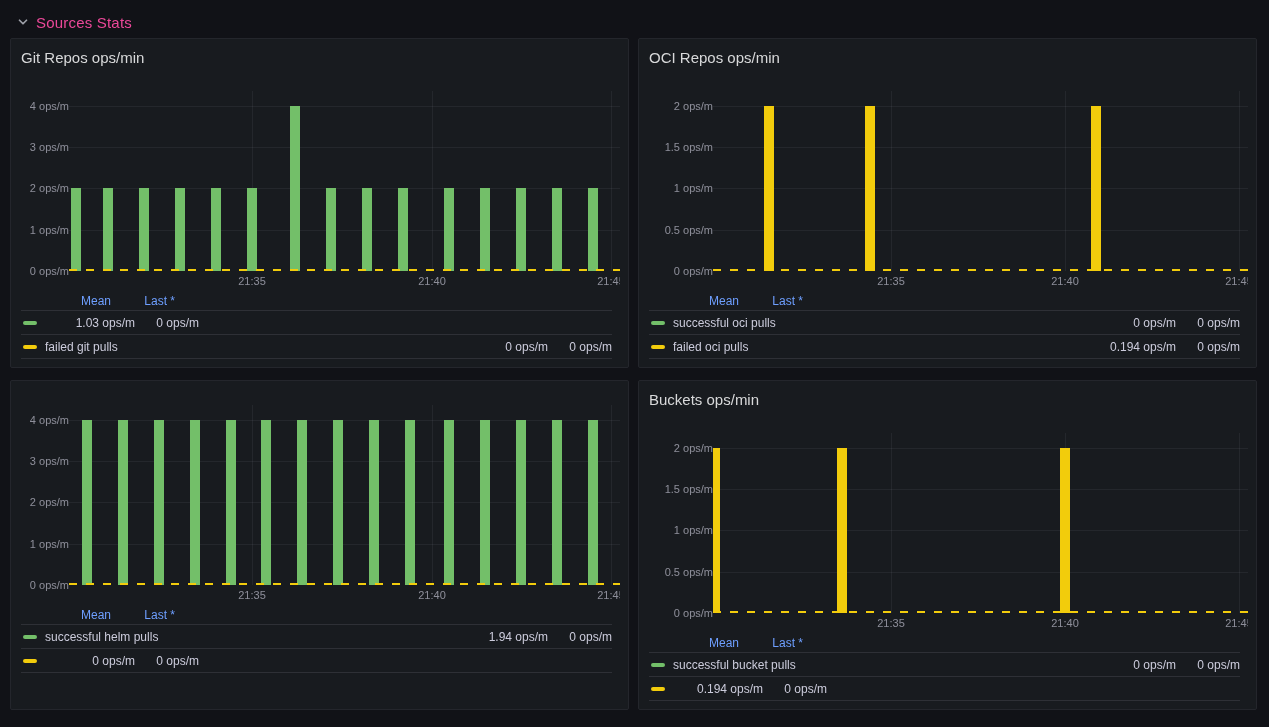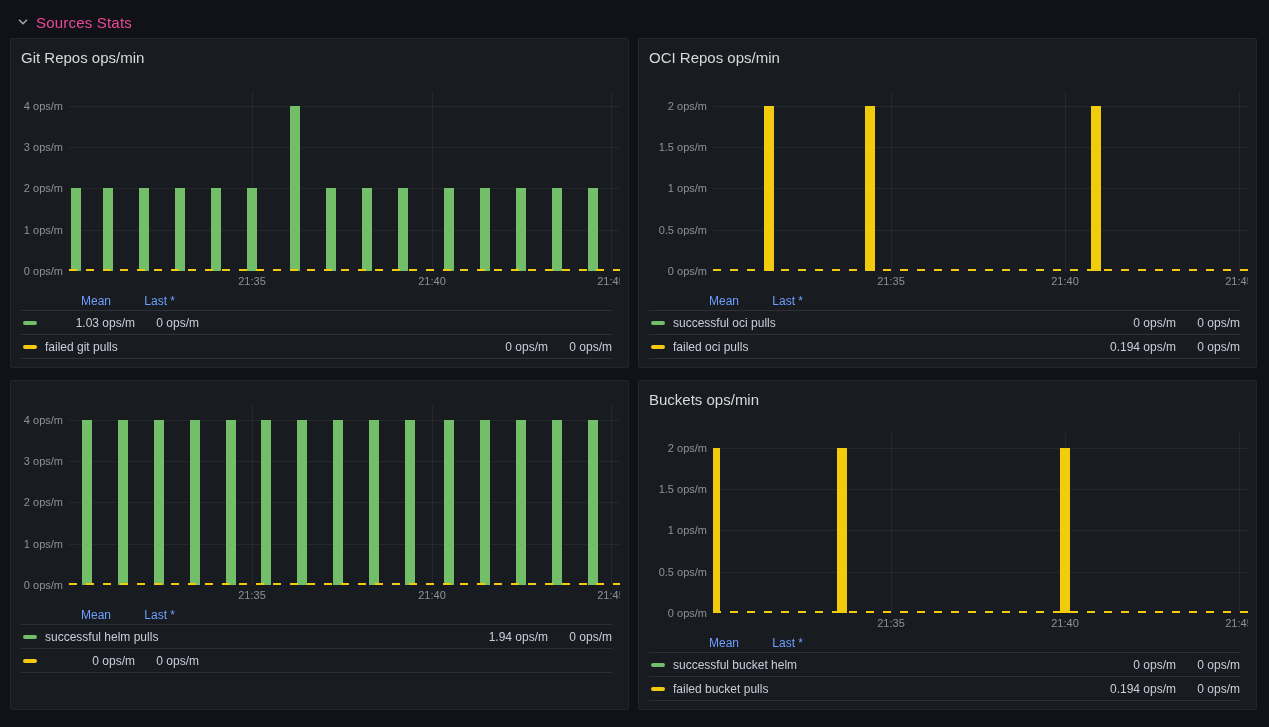--- a/index.html
+++ b/index.html
@@ -28,21 +28,21 @@
   }
 
   
   .chart { display:flex; margin:24px 8px 0 10px; flex:0 0 auto; }
   .ygutter { position:relative; height:180px; flex:0 0 auto; }
   .axis-narrow .ygutter { width:48px; }
   .axis-wide   .ygutter { width:64px; }
   .plot-col { flex:1 1 auto; min-width:0; }
   .plot { position:relative; height:180px; overflow:hidden; }
   .xlabels { position:relative; height:18px; overflow:hidden; }
-  .ytick { position:absolute; right:6px; font-size:11px; line-height:14px; color:rgba(204,204,220,0.65); white-space:nowrap; }
+  .ytick { position:absolute; right:0; font-size:11px; line-height:14px; color:rgba(204,204,220,0.65); white-space:nowrap; }
   .xtick { position:absolute; top:4px; transform:translateX(-50%); font-size:11px; color:rgba(204,204,220,0.65); white-space:nowrap; }
   .hgrid { position:absolute; left:0; right:0; height:1px; background:rgba(204,204,220,0.07); }
   .vgrid { position:absolute; top:0; bottom:0; width:1px; background:rgba(204,204,220,0.07); }
   .bar   { position:absolute; bottom:0; width:10px; }
   .zeroline {
     position:absolute; left:0; right:0; bottom:0; height:2px;
     background:repeating-linear-gradient(90deg, var(--c) 0 8px, transparent 8px 17px);
   }
 
   
@@ -277,27 +277,26 @@
             </div>
         </div>
       </div>
       <div class="legend">
         <div class="legend-head">
           <span class="lh mean">Mean</span>
           <span class="lh last">Last *</span>
         </div>
         <div class="legend-row">
           <span class="swatch" style="background: rgb(115, 191, 105);"></span>
-          <span class="lname">successful bucket helm</span>
+          <span class="lname">successful bucket pulls</span>
           <span class="lval mean">0 ops/m</span>
           <span class="lval last">0 ops/m</span>
         </div>
         <div class="legend-row">
           <span class="swatch" style="background: rgb(242, 204, 12);"></span>
-          <span class="lname">failed bucket pulls</span>
           <span class="lval mean">0.194 ops/m</span>
           <span class="lval last">0 ops/m</span>
         </div>
       </div>
     </section>
 
   </div>
 </div>
 
 </body></html>

